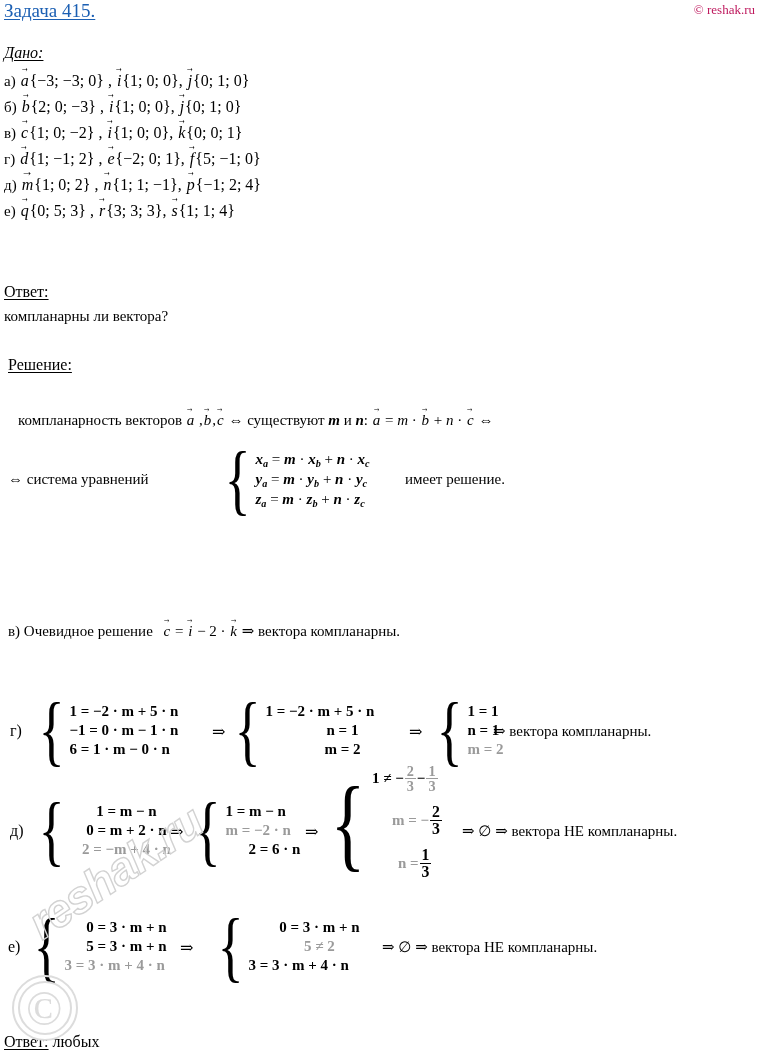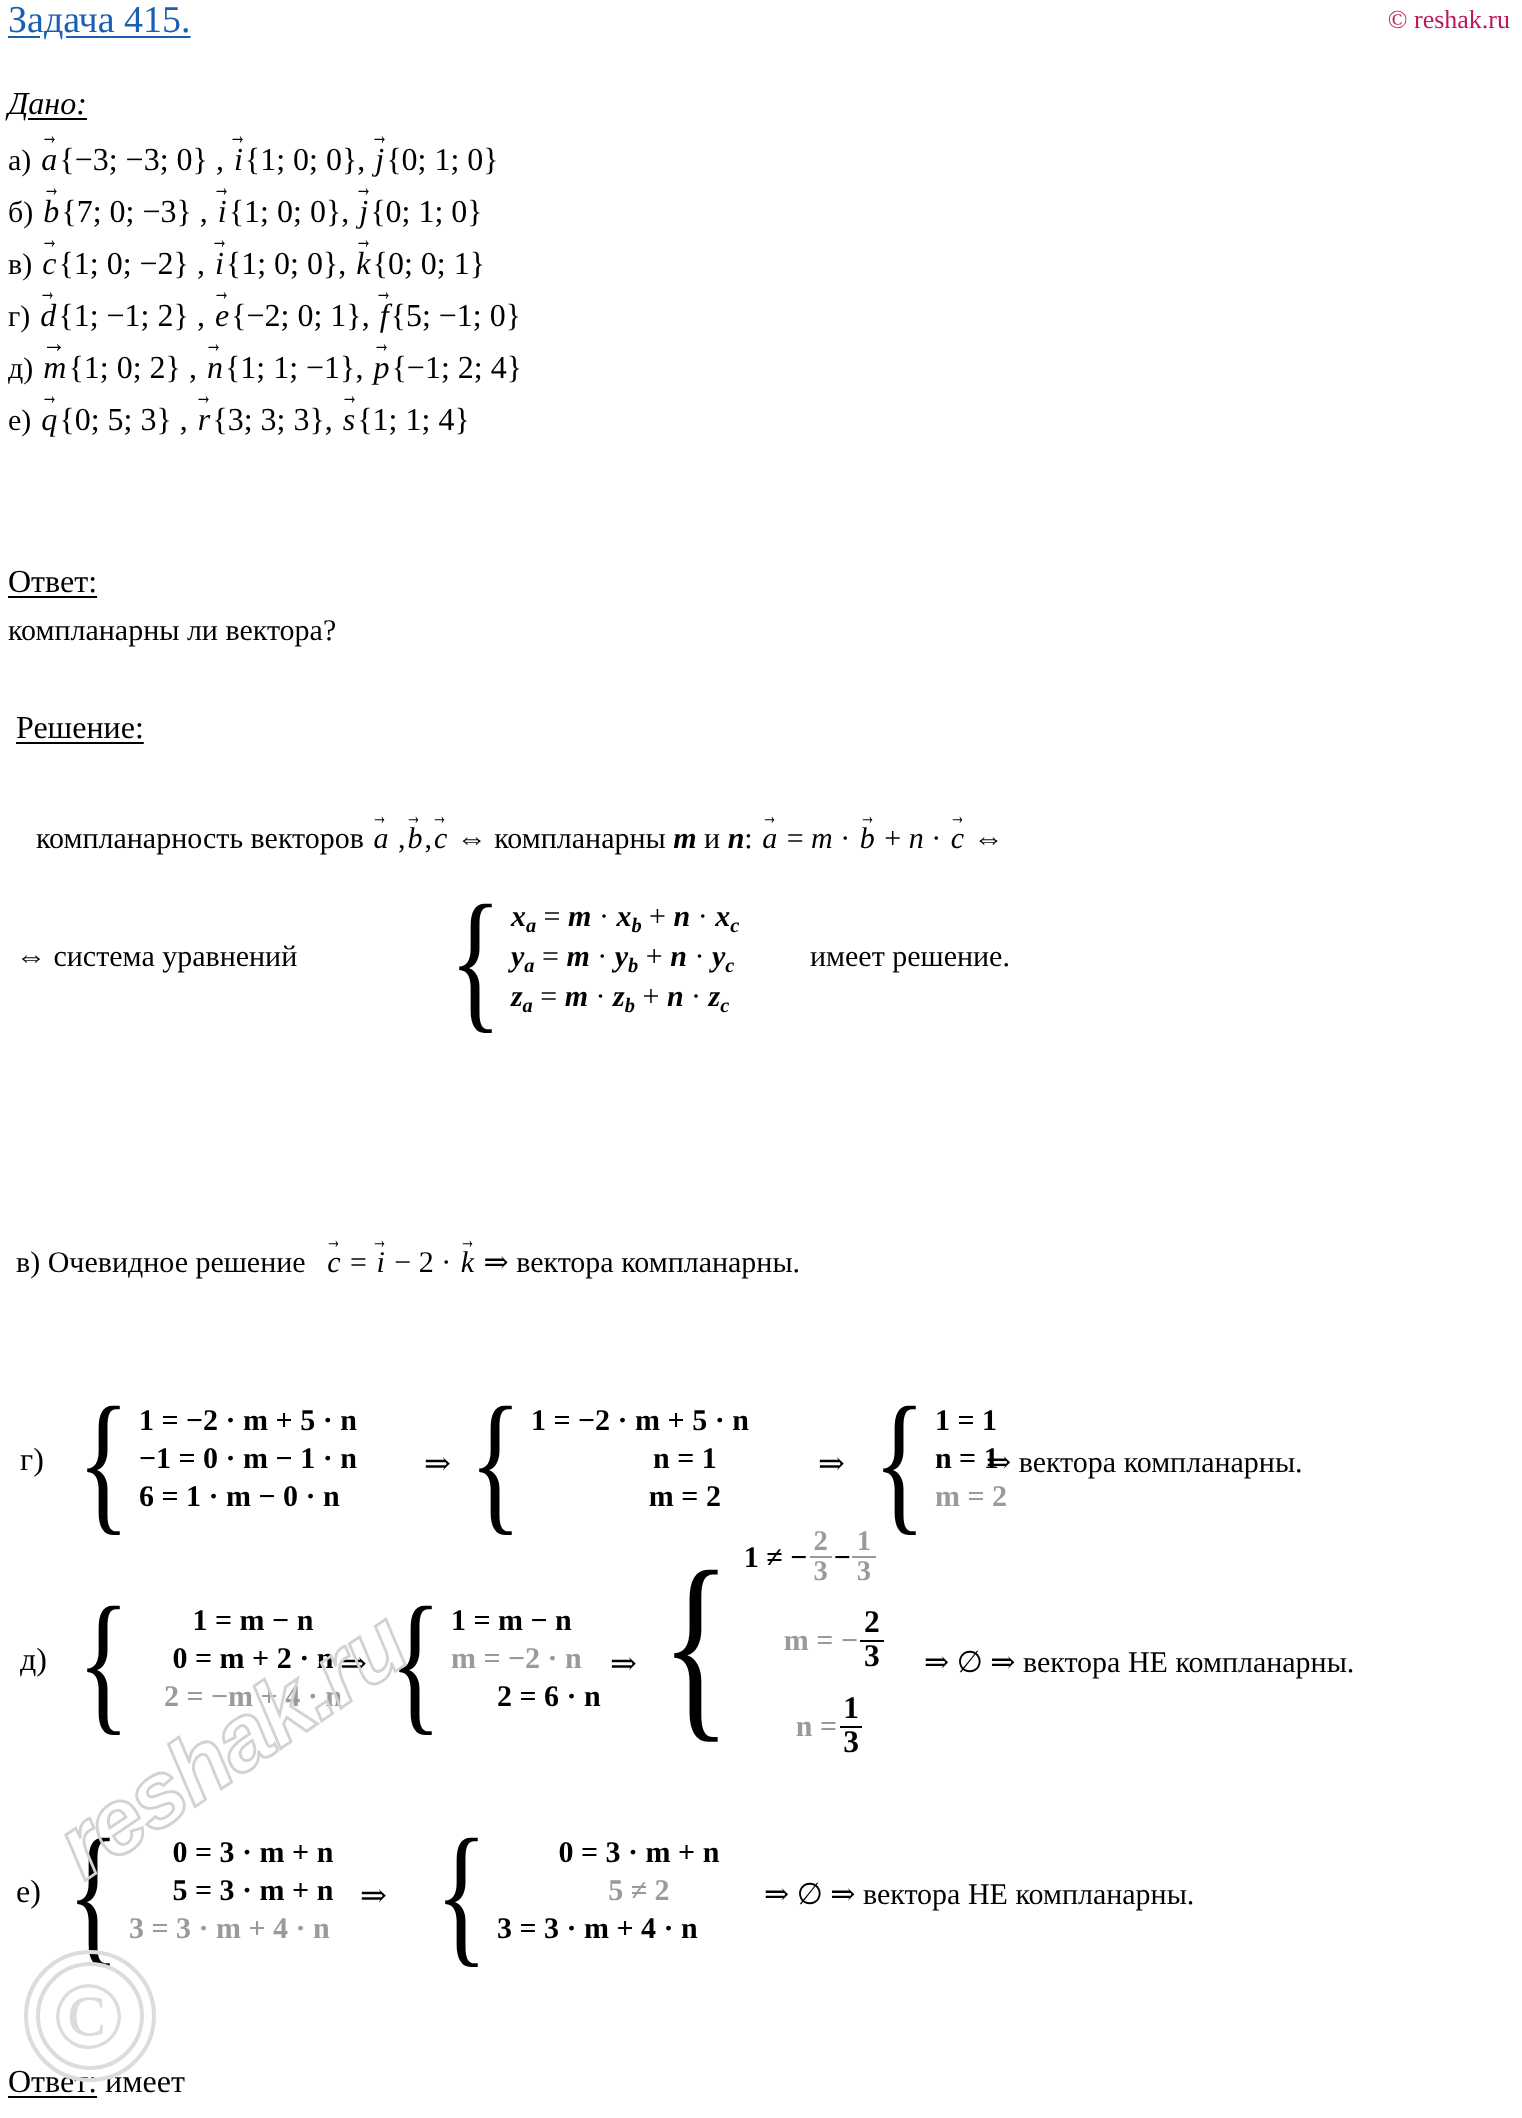--- a/index.html
+++ b/index.html
@@ -193,21 +193,21 @@
 
   <div class="given-item" style="top:72px;">
     <span class="lbl">а)</span>
     <span class="vec">a</span><span>{−3; −3; 0}</span> ,
     <span class="vec">i</span><span>{1; 0; 0}</span>,
     <span class="vec">j</span><span>{0; 1; 0}</span>
   </div>
 
   <div class="given-item" style="top:98px;">
     <span class="lbl">б)</span>
-    <span class="vec">b</span><span>{7; 0; −3}</span> ,
+    <span class="vec">b</span><span>{2; 0; −3}</span> ,
     <span class="vec">i</span><span>{1; 0; 0}</span>,
     <span class="vec">j</span><span>{0; 1; 0}</span>
   </div>
 
   <div class="given-item" style="top:124px;">
     <span class="lbl">в)</span>
     <span class="vec">c</span><span>{1; 0; −2}</span> ,
     <span class="vec">i</span><span>{1; 0; 0}</span>,
     <span class="vec">k</span><span>{0; 0; 1}</span>
   </div>
@@ -234,21 +234,21 @@
   </div>
 
   <div class="heading" style="left:4px; top:283px;">Ответ:</div>
   <div class="plain" style="left:4px; top:308px;">компланарны ли вектора?</div>
 
   <div class="heading" style="left:8px; top:356px;">Решение:</div>
 
   <div class="stmt" style="left:18px; top:412px;">
     <span>компланарность векторов</span>
     <span class="vec">a</span> ,<span class="vec">b</span>,<span class="vec">c</span>
-    ⇔ <span>компланарны</span>
+    ⇔ <span>существуют</span>
     <span class="mi">m</span> <span>и</span>
     <span class="mi">n</span>: <span class="vec">a</span>
     = <span class="mi-l">m</span> · <span class="vec">b</span>
     + <span class="mi-l">n</span> · <span class="vec">c</span> ⇔
   </div>
 
   <div class="stmt" style="left:8px; top:471px;">⇔ система уравнений</div>
   <div class="sys" style="left:219px; top:444px;">
     <span class="brace tall">{</span>
     <span class="rows">
@@ -355,21 +355,21 @@
     <span class="rows center" style="min-width:146px;">
       <span class="r num-b">0 = 3 · m + n</span>
       <span class="r num-b faint">5 ≠ 2</span>
       <span class="r num-b" style="text-align:left;">3 = 3 · m + 4 · n</span>
     </span>
   </div>
   <div class="tail" style="left:382px; top:938px;">⇒ ∅ ⇒ вектора НЕ компланарны.</div>
 
   <div class="plain" style="left:4px; top:1033px; font-size:16px;">
     <span style="text-decoration:underline; text-underline-offset:2px;">Ответ:</span>
-    <span>имеет</span>
+    <span>любых</span>
   </div>
 
   <div class="wm wm-text">reshak.ru</div>
   <div class="wm wm-c"></div>
   <div class="wm wm-c2"></div>
   <div class="wm wm-c-glyph">©</div>
 
 </div>
 
 </body></html>

